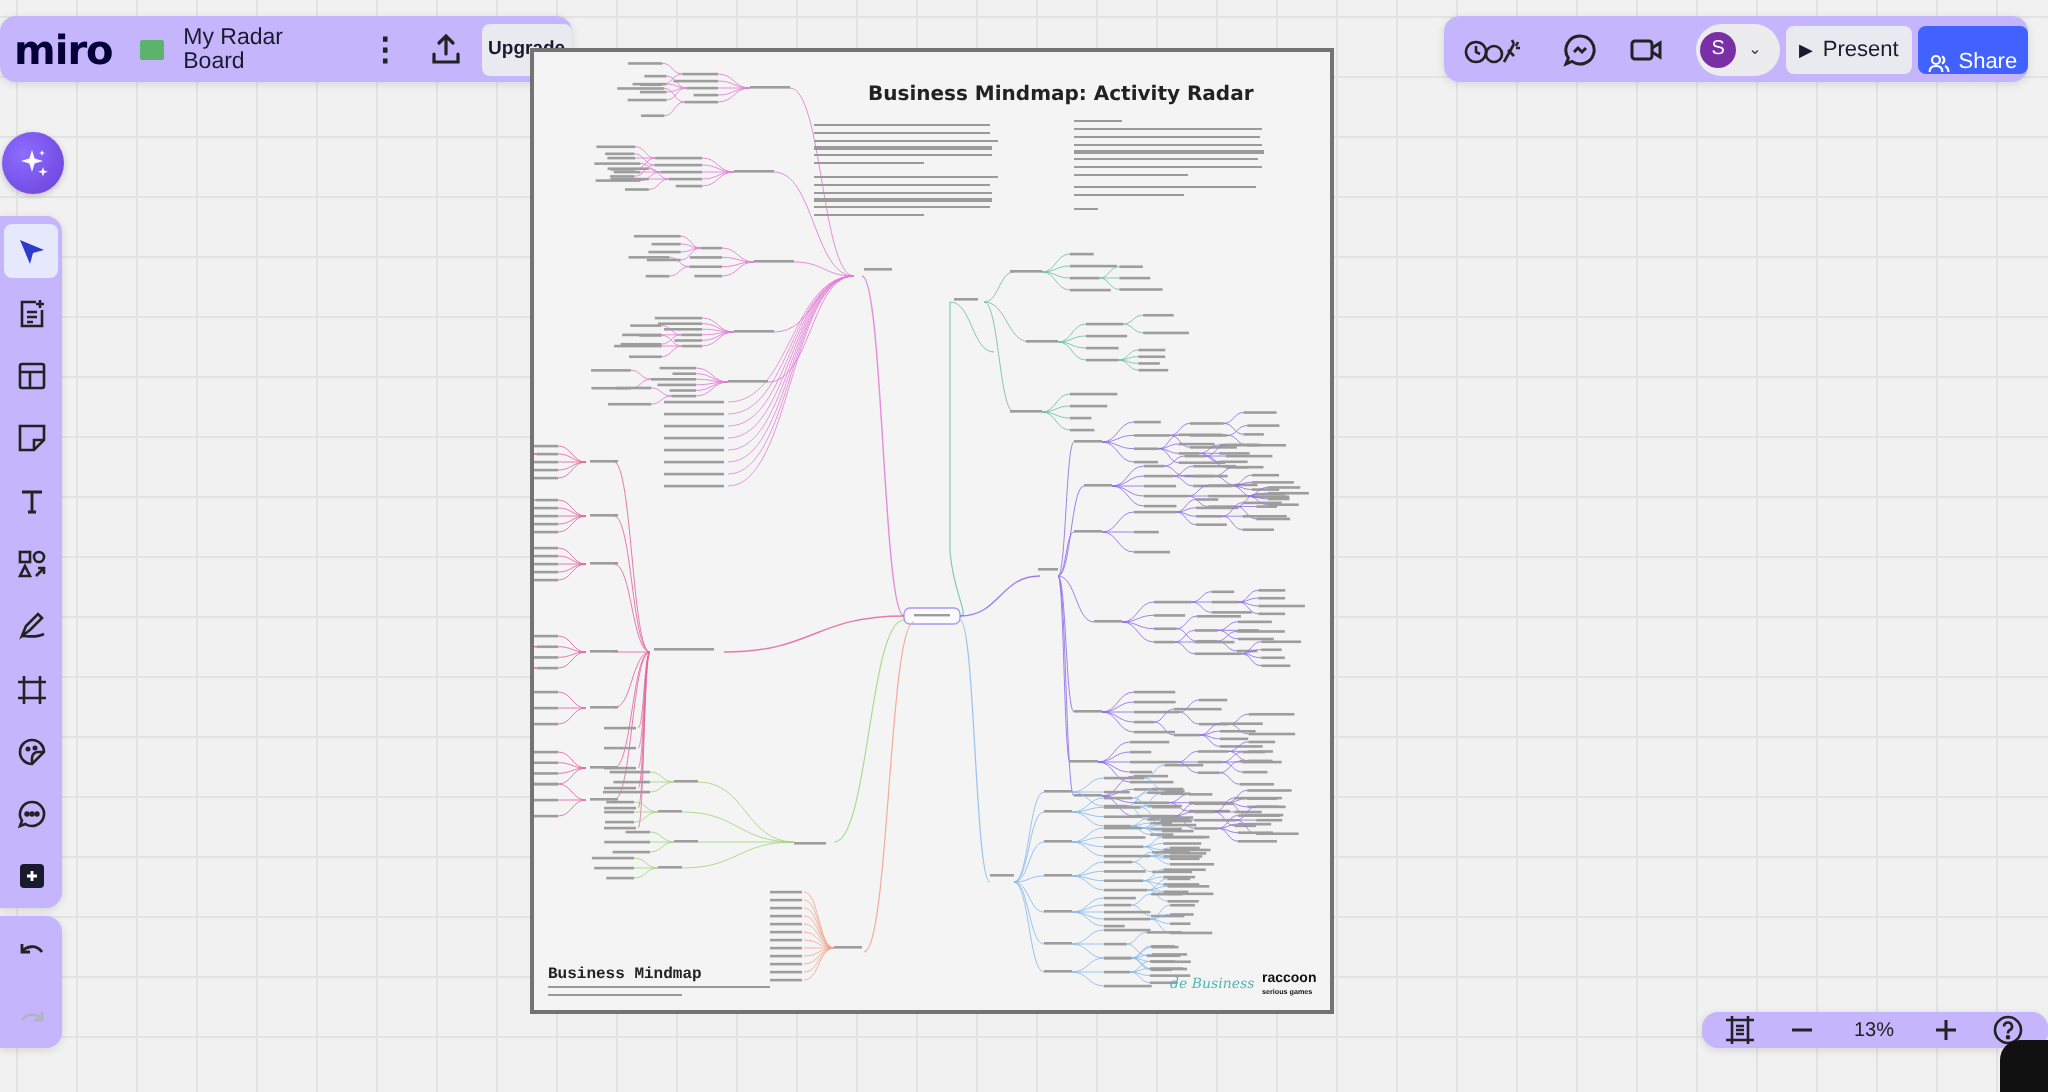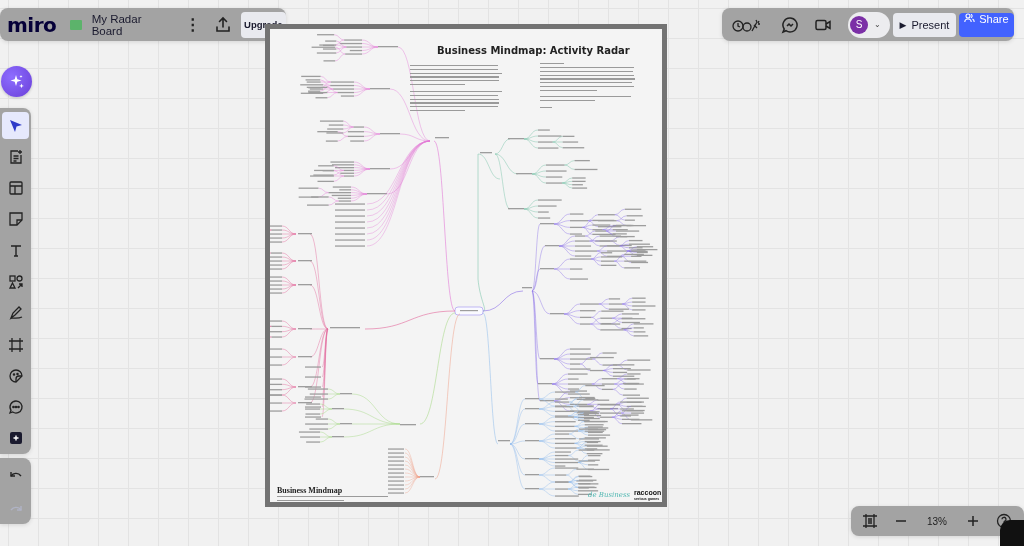--- a/index.html
+++ b/index.html
@@ -8,58 +8,58 @@
     font-family: "Liberation Sans", sans-serif;
     background-color: #f1f1f1;
     background-image:
       linear-gradient(#e3e3e3 1px, transparent 1px),
       linear-gradient(90deg, #e3e3e3 1px, transparent 1px);
     background-size: 30px 30px;
     background-position: 8px 8px;
     position: relative;
   }
   .panel {
-    position: absolute; background: #a3a3a3; border-radius: 8px;
+    position: absolute; background: #c4b5fd; border-radius: 8px;
     box-shadow: 0 1px 4px rgba(0,0,0,0.12);
   }
   
   #topleft { left: 0; top: 8px; height: 33px; width: 286px; display: flex; align-items: center; padding-left: 7px; }
   .logo { font-weight: 700; font-size: 20px; letter-spacing: -0.5px; color: #050038; font-family: "DejaVu Sans", sans-serif; }
   .board-icon { width: 13px; height: 10px; background: #5cb36b; margin-left: 14px; border-radius: 1px; position: relative; }
   .board-icon::after { content: ""; position: absolute; left: 1px; top: 1px; width: 11px; height: 5px; border-left: 1px solid #fff; border-bottom: 1px solid #fff; transform: skewY(0deg); opacity: .0; }
   .board-title { margin-left: 10px; font-size: 11.5px; color: #1a1a2e; }
   .kebab { margin-left: 20px; font-size: 16px; color: #222; width: 12px; text-align: center; font-weight: 700; cursor: pointer; }
   .upload { margin-left: 16px; width: 20px; height: 20px; cursor: pointer; }
   .upgrade { margin-left: 8px; background: #e9eaef; border-radius: 4px; height: 26px; width: 52px; font-size: 9.5px; font-weight: 700; color: #1a1a2e; display: flex; align-items: center; justify-content: center; cursor: pointer; }
   
   #topright { left: 722px; top: 8px; height: 33px; width: 292px; display: flex; align-items: center; padding-left: 10px; }
   .tr-icon { width: 20px; height: 20px; margin-right: 14px; cursor: pointer; display:flex; align-items:center; justify-content:center; }
   .reactions { width: 34px; margin-right: 14px; }
   .avatar-wrap { background: #ececef; height: 26px; width: 44px; border-radius: 13px; display: flex; align-items: center; padding-left: 2px; margin-left: 2px; cursor: pointer; }
   .avatar { width: 18px; height: 18px; border-radius: 50%; background: #7b2fa6; color: #fff; font-size: 10px; display: flex; align-items: center; justify-content: center; }
   .chev { margin-left: 6px; font-size: 8px; color: #444; }
   .present { margin-left: 3px; background: #e9eaef; height: 24px; width: 66px; border-radius: 4px; display: flex; align-items: center; justify-content: center; font-size: 11px; color: #1a1a2e; cursor: pointer; }
   .present .play { font-size: 9px; margin-right: 5px; }
-  .share { margin-left: 3px; background: #4262ff; height: 24px; width: 58px; border-radius: 4px; display: flex; align-items: flex-start; justify-content: center; font-size: 11px; color: #fff; cursor: pointer; }
+  .share { margin-left: 3px; background: #4262ff; height: 24px; width: 58px; border-radius: 4px; display: flex; align-items: flex-end; justify-content: center; font-size: 11px; color: #fff; cursor: pointer; }
   .share svg { margin-right: 4px; }
   
   #ai-btn { position: absolute; left: 1px; top: 66px; width: 31px; height: 31px; border-radius: 50%; background: radial-gradient(circle at 35% 35%, #8d6dff, #6a3fd8); display: flex; align-items: center; justify-content: center; cursor: pointer; box-shadow: 0 1px 3px rgba(0,0,0,.2); }
   #toolbar { left: 0; top: 108px; width: 31px; height: 346px; border-radius: 0 8px 8px 0; padding-top: 4px; }
   .tool { width: 27px; height: 27px; margin: 0 0 4.3px 2px; border-radius: 4px; display: flex; align-items: center; justify-content: center; cursor: pointer; }
   .tool.active { background: #e6e9fd; }
   #undo-panel { left: 0; top: 458px; width: 31px; height: 66px; border-radius: 0 8px 8px 0; padding-top: 4px; }
   
-  #zoombar { left: 851px; top: 506px; width: 173px; height: 30px; display: flex; align-items: center; padding-left: 8px; }
+  #zoombar { left: 851px; top: 506px; width: 173px; height: 18px; display: flex; align-items: center; padding-left: 8px; }
   .zb { width: 22px; height: 22px; display: flex; align-items: center; justify-content: center; cursor: pointer; color: #222; }
   .zoom-level { width: 50px; text-align: center; font-size: 10px; color: #222; }
   
-  #frame { position: absolute; left: 265px; top: 24px; width: 402px; height: 483px; background: #f4f4f4; border: 5px solid #737373; }
+  #frame { position: absolute; left: 265px; top: 24px; width: 402px; height: 483px; background: #f4f4f4; border: 2px solid #737373; }
   #frame svg { position: absolute; left: 0; top: 0; }
   .frame-title { position: absolute; left: 167px; top: 16px; font-size: 10px; font-weight: 700; color: #222; white-space: nowrap; font-family: "DejaVu Sans", sans-serif; }
-  .frame-footer-title { position: absolute; left: 7px; top: 457px; font-size: 8px; font-weight: 700; color: #222; white-space: nowrap; font-family: Liberation Serif, serif; }
+  .frame-footer-title { position: absolute; left: 7px; top: 457px; font-size: 8px; font-weight: 700; color: #222; white-space: nowrap; font-family: Liberation Mono, monospace; }
   .txtline { position: absolute; height: 1.3px; background: #9a9a9a; }
   .bottom-dark { position: absolute; left: 1000px; top: 520px; width: 30px; height: 30px; background: #111; border-radius: 10px 0 0 0; }
   .brand1 { position: absolute; left: 318px; top: 462px; font-size: 7px; color: #4fb7b1; font-family: "DejaVu Serif", serif; font-style: italic; white-space: nowrap; }
   .brand2 { position: absolute; left: 364px; top: 461px; font-size: 7px; font-weight: 700; color: #111; white-space: nowrap; line-height: 6px; }
   .brand2 small { display:block; font-size: 3.6px; font-weight: 700; }
 </style>
 </head>
 <body>
 
 <div id="topleft" class="panel">

